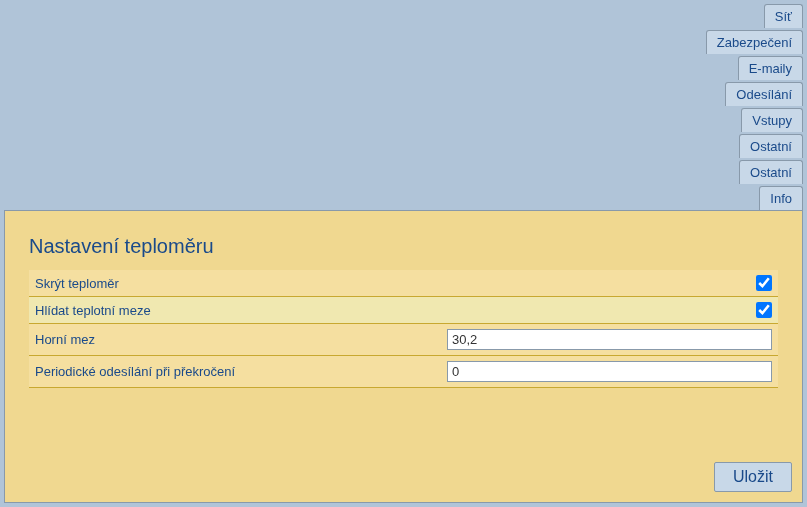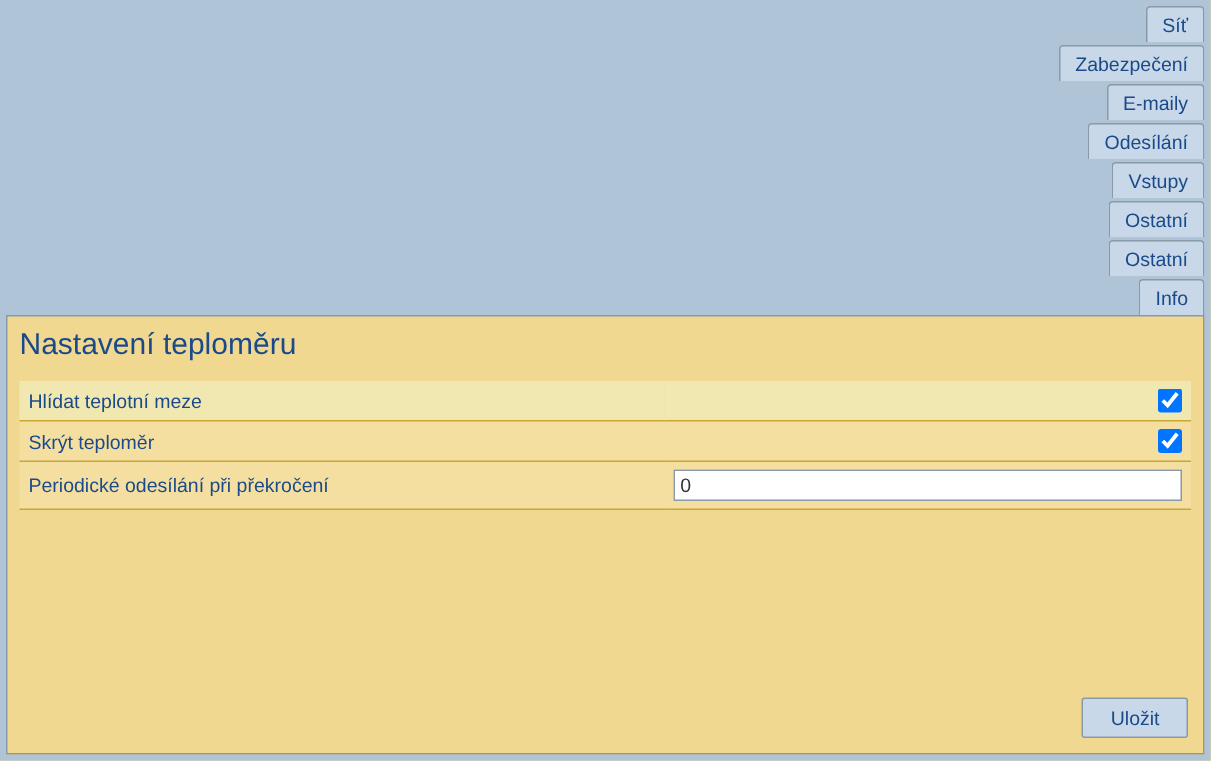--- a/index.html
+++ b/index.html
@@ -47,21 +47,21 @@
       font-weight: bold;
       border-color: #8899aa;
     }
 
     
     .content-area {
       flex: 1;
       background: #f0d890;
       margin: 0 4px 4px 4px;
       border: 1px solid #8899aa;
-      padding: 8px;
+      padding: 24px;
       position: relative;
     }
 
     .page-title {
       font-size: 20px;
       color: #1a4a8a;
       margin-bottom: 12px;
       font-weight: normal;
     }
 
@@ -124,21 +124,21 @@
       bottom: 10px;
       right: 10px;
     }
 
     .save-button {
       padding: 5px 18px;
       background: #c8d8e8;
       color: #1a4a8a;
       border: 1px solid #8899aa;
       cursor: pointer;
-      font-size: 13px;
+      font-size: 16px;
       border-radius: 2px;
     }
   </style>
 </head>
 <body>
 
 <div class="main-container">
 
   <div class="tab-bar">
     <div class="tab">Síť</div>
@@ -151,38 +151,44 @@
     <div class="tab">Info</div>
   </div>
 
   <div class="content-area">
 
     <h1 class="page-title">Nastavení teploměru</h1>
 
     <table class="settings-table">
 
       <tbody>
-          <tr class="settings-row alt">
-        <td>Hlídat teplotní meze</td>
+          <tr class="settings-row">
+        <td>Skrýt teploměr</td>
         <td>
           <div class="checkbox-cell">
             <input type="checkbox" checked="" style="">
           </div>
         </td>
       </tr>
 
-      <tr class="settings-row">
-        <td>Skrýt teploměr</td>
+      <tr class="settings-row alt">
+        <td>Hlídat teplotní meze</td>
         <td>
           <div class="checkbox-cell">
             <input type="checkbox" checked="" style="">
           </div>
         </td>
       </tr>
 
+      <tr class="settings-row">
+        <td>Horní mez</td>
+        <td>
+          <input type="text" class="value-input" value="30,2" style="">
+        </td>
+      </tr>
 
 
       <tr class="settings-row">
         <td>Periodické odesílání při překročení</td>
         <td>
           <input type="text" class="value-input" value="0" style="">
         </td>
       </tr>
     </tbody>
       </table>

